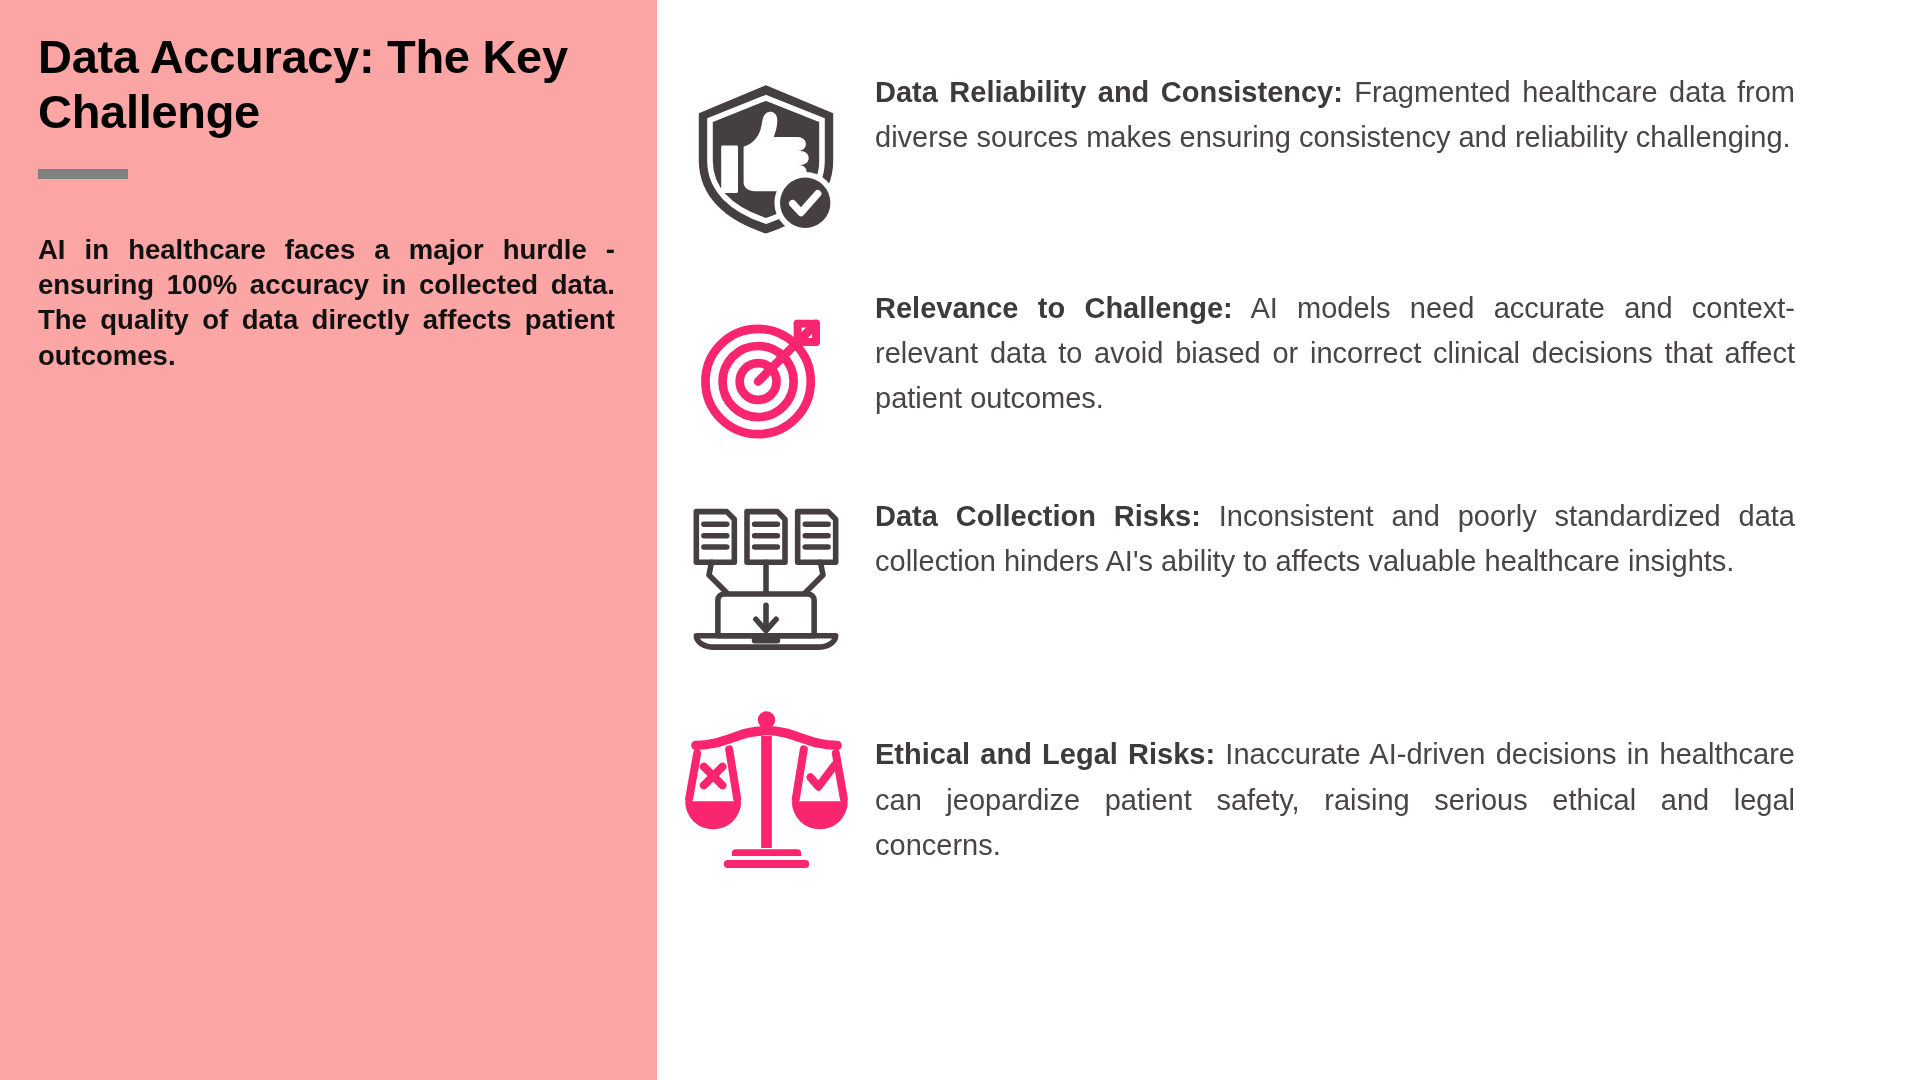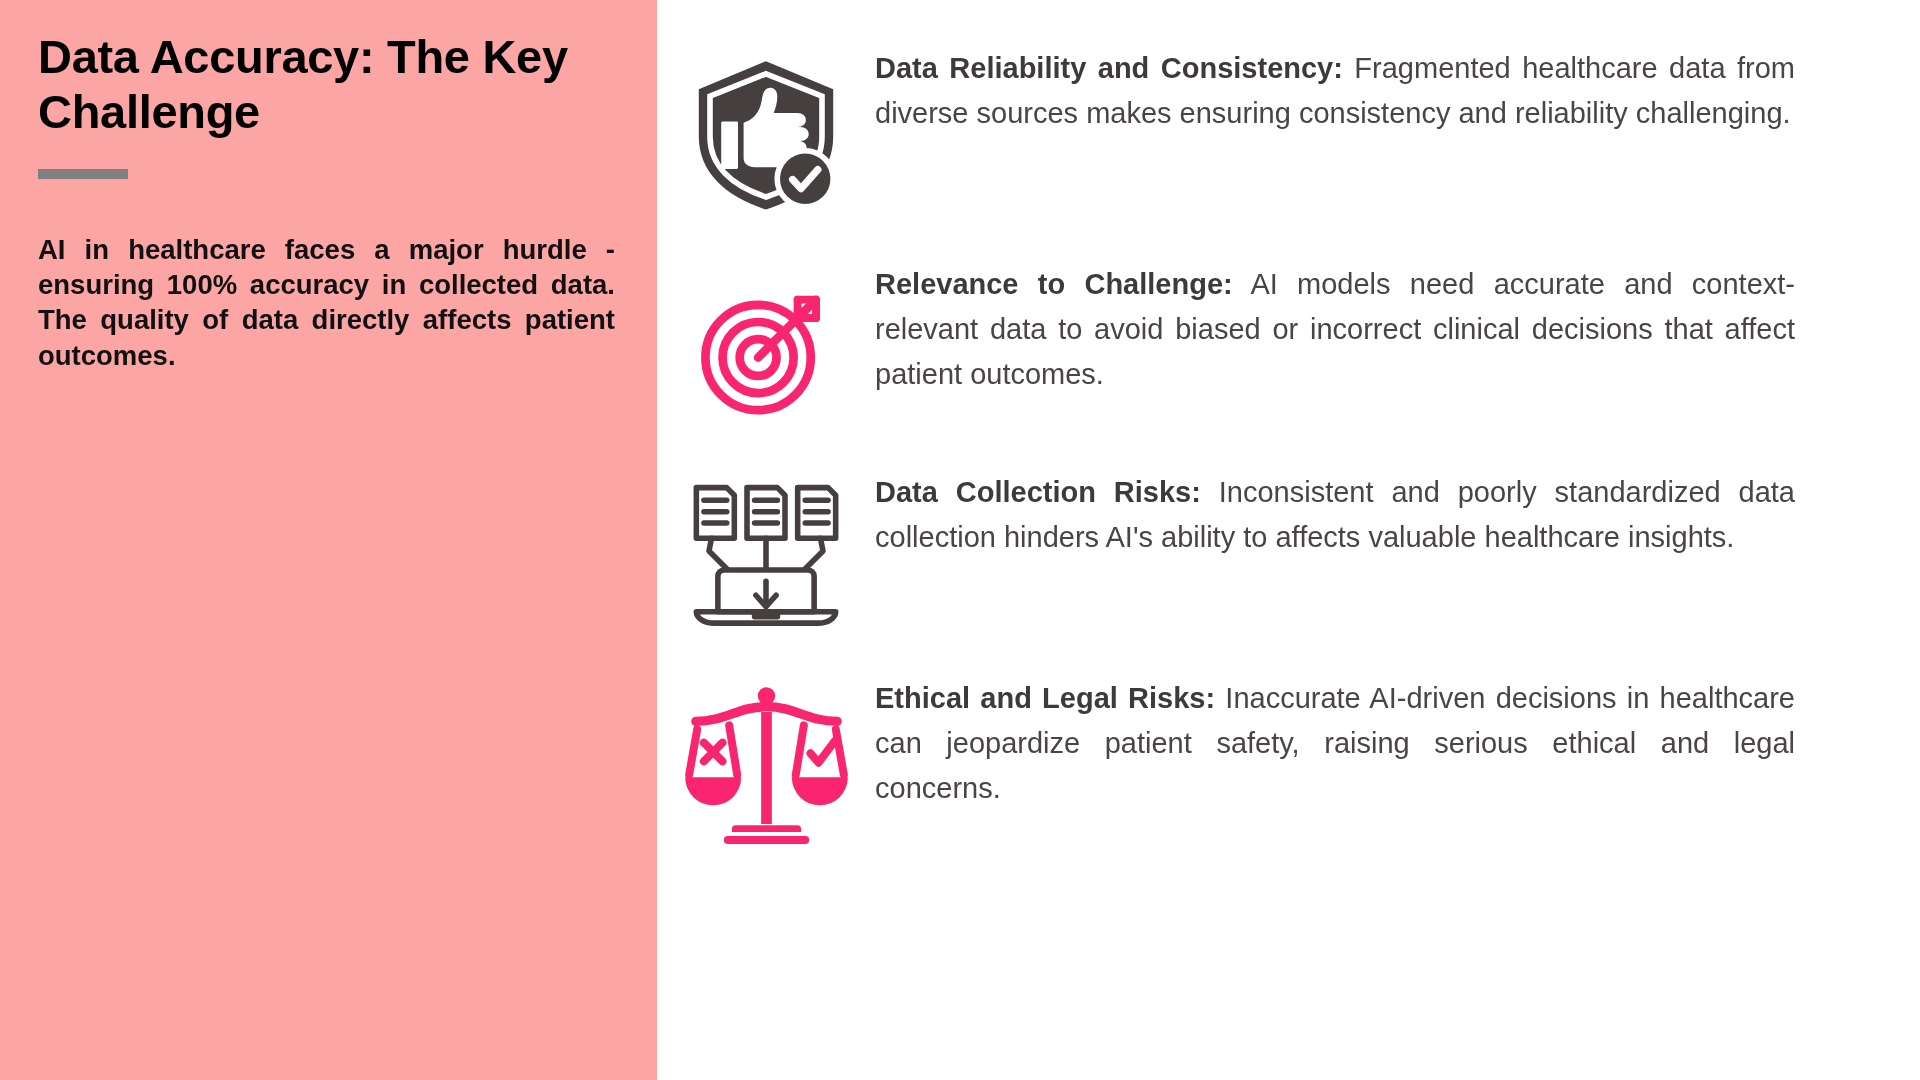--- a/index.html
+++ b/index.html
@@ -58,20 +58,21 @@
 
   
   .right-panel {
     flex: 1 1 auto;
     height: 904px;
     background: #ffffff;
     padding: 46px 25px 0 0;
     display: flex;
     flex-direction: column;
     gap: 0;
+    margin-top: 24px;
   }
 
   .item-row {
     display: flex;
     align-items: flex-start;
     gap: 0;
     padding: 0 0 0 0;
   }
 
   .item-icon-wrap {
@@ -99,21 +100,21 @@
 
   .item-text .lead {
     font-weight: bold;
     color: #3f3a3a;
   }
 
   
   .row-1 { margin-top: 0px; }
   .row-2 { margin-top: 44px; }
   .row-3 { margin-top: 44px; }
-  .row-4 { margin-top: 44px; }
+  .row-4 { margin-top: 44px; align-items: flex-end; }
 
   .row-1 .item-icon-wrap { padding-top: 4px; }
   .row-2 .item-icon-wrap { padding-top: 6px; }
   .row-3 .item-icon-wrap { padding-top: 10px; }
   .row-4 .item-icon-wrap { padding-top: 8px; }
 </style>
 </head>
 <body>
 
 <div class="slide">

